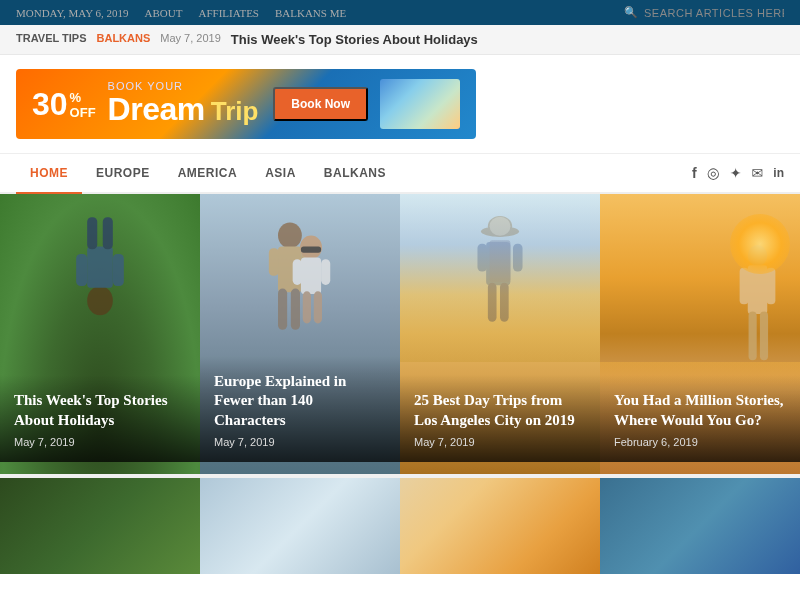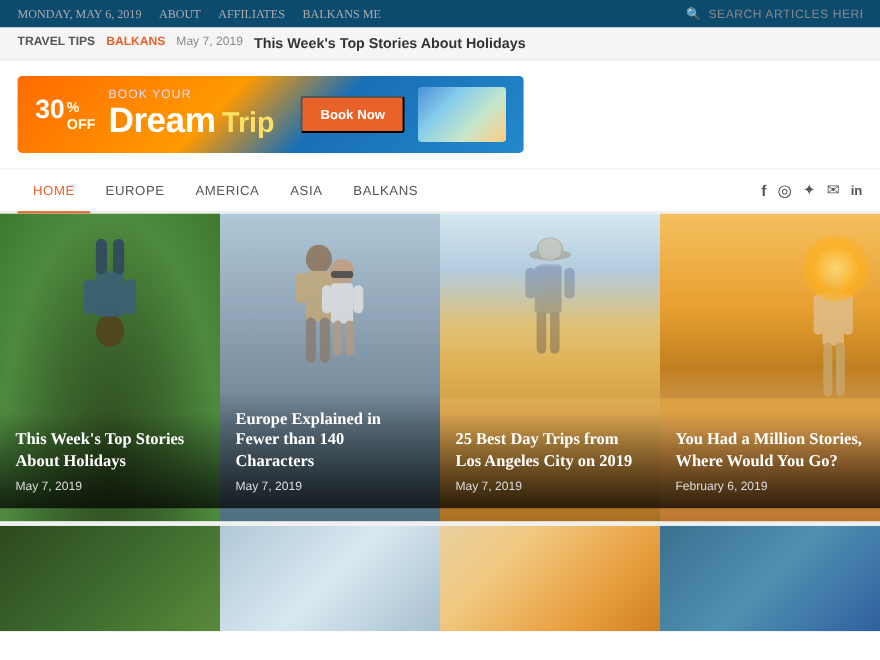--- a/index.html
+++ b/index.html
@@ -75,21 +75,21 @@
       border-radius: 4px;
       padding: 10px 16px;
       display: flex;
       align-items: center;
       gap: 12px;
       width: 460px;
       position: relative;
       overflow: hidden;
     }
     .ad-discount {
-      font-size: 24px;
+      font-size: 32px;
       font-weight: 900;
       color: #fff;
       font-family: Arial, sans-serif;
       line-height: 1;
     }
     .ad-off { font-size: 13px; color: #ffe; font-family: Arial, sans-serif; font-weight: 700; }
     .ad-text-block { color: #fff; font-family: Arial, sans-serif; }
     .ad-book { font-size: 11px; color: #ddf; letter-spacing: 1px; text-transform: uppercase; }
     .ad-dream { font-size: 32px; font-weight: 900; letter-spacing: -0.5px; line-height: 1.1; }
     .ad-trip { font-size: 26px; font-weight: 900; color: #ffe066; line-height: 1.1; }
@@ -119,21 +119,21 @@
       display: flex;
       align-items: center;
       justify-content: space-between;
       padding: 0 16px;
     }
     .nav-links { display: flex; align-items: center; gap: 0; }
     .nav-item {
       padding: 12px 14px;
       font-size: 12px;
       font-family: Arial, sans-serif;
-      font-weight: 400;
+      font-weight: 700;
       color: #555;
       text-transform: uppercase;
       letter-spacing: 0.5px;
       cursor: pointer;
       border-bottom: 2px solid transparent;
       margin-bottom: -2px;
     }
     .nav-item.active { color: #e8622a; border-bottom: 2px solid #e8622a; }
     .nav-social { display: flex; align-items: center; gap: 10px; }
     .social-icon { color: #555; font-size: 14px; cursor: pointer; }

